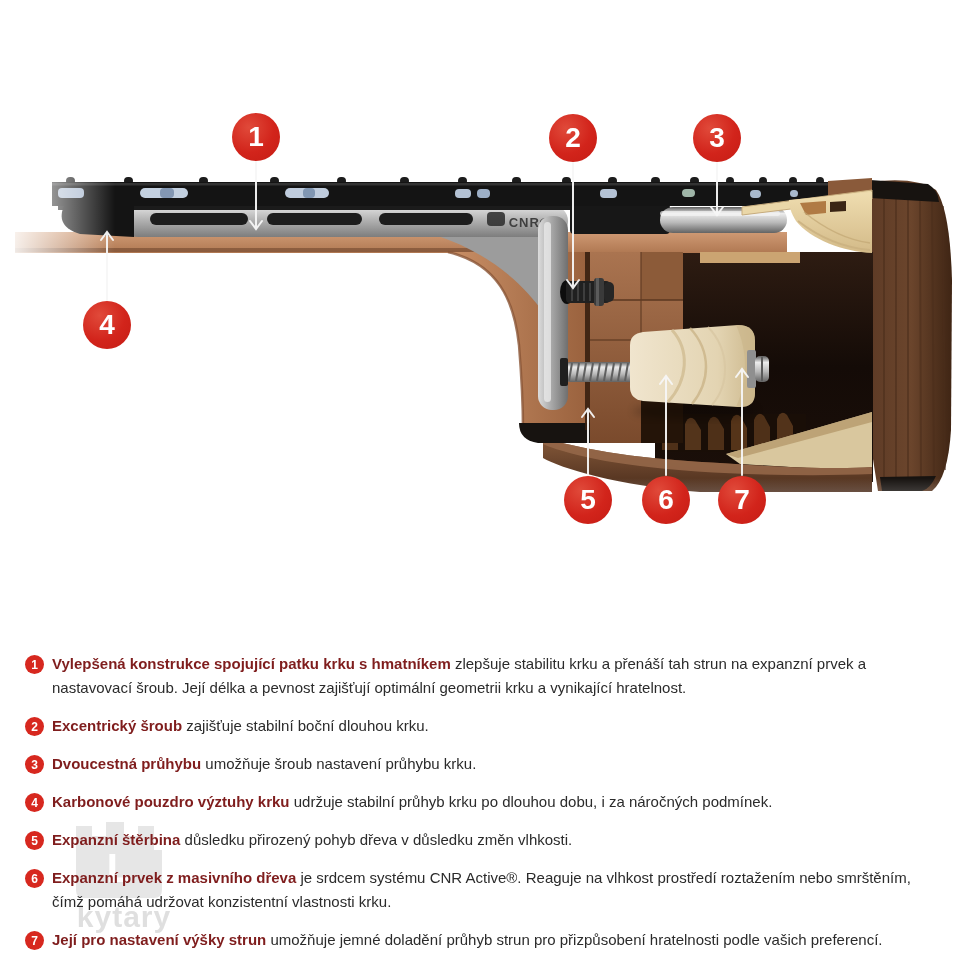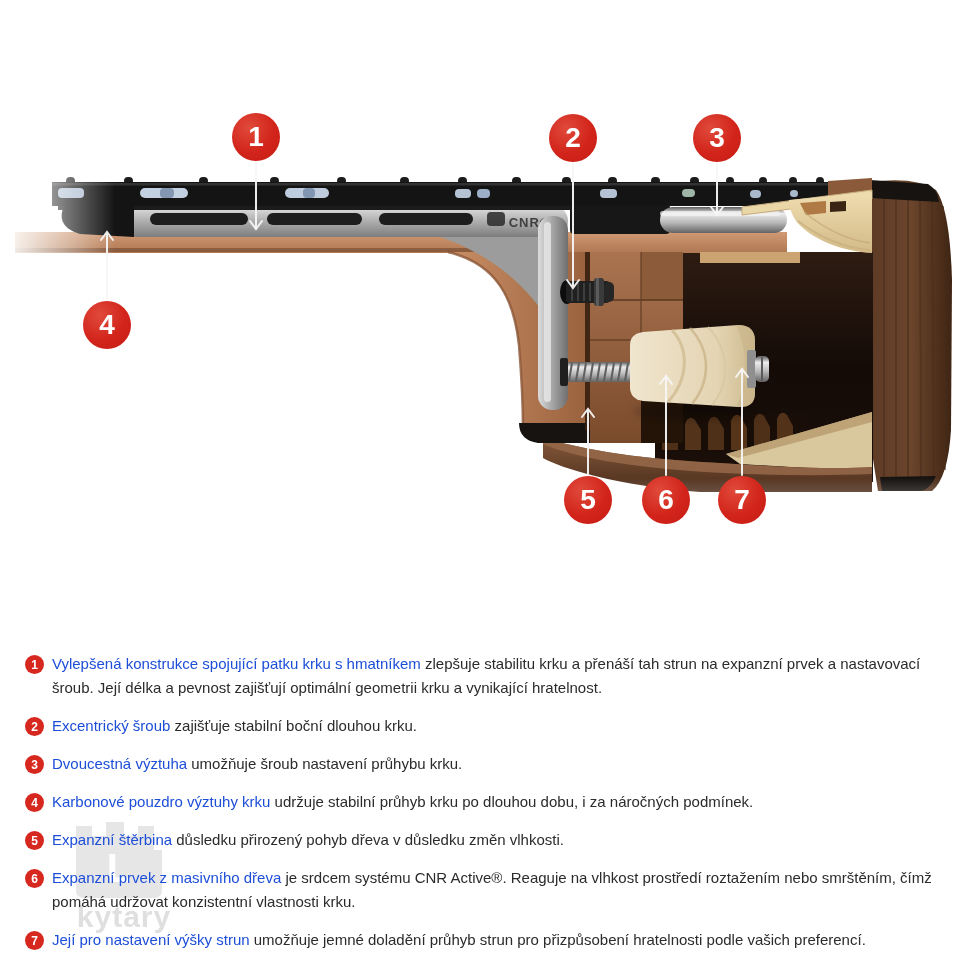--- a/index.html
+++ b/index.html
@@ -14,21 +14,21 @@
   .b1{left:232px;top:113px;} .b2{left:549px;top:114px;} .b3{left:693px;top:114px;}
   .b4{left:83px;top:301px;}  .b5{left:564px;top:476px;} .b6{left:642px;top:476px;}
   .b7{left:718px;top:476px;}
   
   .legend{position:absolute;left:25px;top:652px;width:920px;z-index:2;}
   .item{position:relative;padding-left:27px;margin-bottom:14px;font-size:15px;
         line-height:24px;color:#2b2b2b;max-width:898px;}
   .item .num{position:absolute;left:0;top:3px;width:19px;height:19px;border-radius:50%;
         background:#d7281f;color:#fff;font-size:12px;font-weight:bold;
         display:flex;align-items:center;justify-content:center;}
-  .item .lead{font-weight:normal;color:#1d4ed8;margin-top:34px;}
+  .item .lead{font-weight:bold;color:#7f1d1d;margin-top:34px;}
   
   .watermark{position:absolute;left:62px;top:816px;z-index:1;opacity:.55;
         text-align:center;pointer-events:none;}
   .wm-word{font-size:30px;font-weight:bold;color:#c6c6c6;letter-spacing:1px;margin-top:-4px;text-align:center;}
 </style>
 </head>
 <body>
 
 <div class="stage">
 
@@ -324,21 +324,21 @@
   </div>
 
   <div class="legend">
     <div class="item">
       <span class="num">1</span><span class="lead">Vylepšená konstrukce spojující patku krku s hmatníkem</span><span> zlepšuje stabilitu krku a přenáší tah strun na expanzní prvek a nastavovací šroub. Její délka a pevnost zajišťují optimální geometrii krku a vynikající hratelnost.</span>
     </div>
     <div class="item">
       <span class="num">2</span><span class="lead">Excentrický šroub</span><span> zajišťuje stabilní boční dlouhou krku.</span>
     </div>
     <div class="item">
-      <span class="num">3</span><span class="lead">Dvoucestná výztuha</span><span> umožňuje šroub nastavení průhybu krku.</span>
+      <span class="num">3</span><span class="lead">Dvoucestná průhybu</span><span> umožňuje šroub nastavení průhybu krku.</span>
     </div>
     <div class="item">
       <span class="num">4</span><span class="lead">Karbonové pouzdro výztuhy krku</span><span> udržuje stabilní průhyb krku po dlouhou dobu, i za náročných podmínek.</span>
     </div>
     <div class="item">
       <span class="num">5</span><span class="lead">Expanzní štěrbina</span><span> důsledku přirozený pohyb dřeva v důsledku změn vlhkosti.</span>
     </div>
     <div class="item">
       <span class="num">6</span><span class="lead">Expanzní prvek z masivního dřeva</span><span> je srdcem systému CNR Active®. Reaguje na vlhkost prostředí roztažením nebo smrštěním, čímž pomáhá udržovat konzistentní vlastnosti krku.</span>
     </div>

